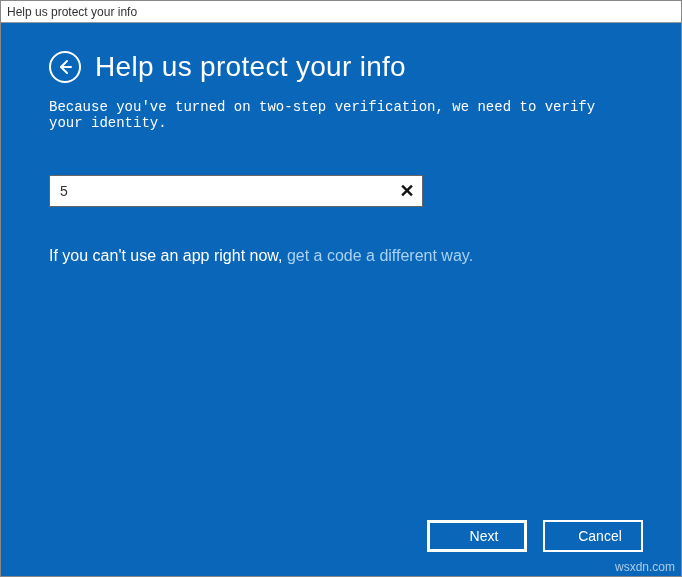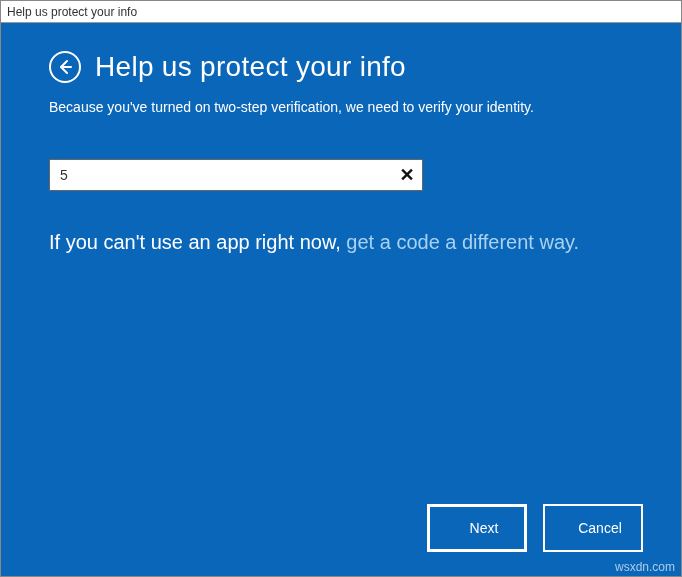--- a/index.html
+++ b/index.html
@@ -51,20 +51,21 @@
     .page-title {
       font-size: 28px;
       font-weight: 300;
       letter-spacing: 0.3px;
     }
     .subtitle {
       font-size: 14px;
       font-weight: 400;
       margin-left: 0px;
       margin-bottom: 44px;
+      font-family: Liberation Mono, monospace;
     }
     .field-label {
       font-size: 14px;
       margin-bottom: 12px;
     }
     .input-wrap {
       position: relative;
       width: 374px;
       margin-bottom: 40px;
     }
@@ -87,36 +88,36 @@
       height: 32px;
       display: flex;
       align-items: center;
       justify-content: center;
       cursor: pointer;
       font-size: 18px;
       font-weight: 700;
       color: #111;
     }
     .help-row {
-      font-size: 20px;
+      font-size: 16px;
     }
     .help-link {
       color: #a9d2f0;
       cursor: pointer;
     }
     .button-row {
       position: absolute;
       bottom: 24px;
       right: 38px;
       display: flex;
       gap: 16px;
     }
     .btn {
       min-width: 100px;
-      height: 48px;
+      height: 32px;
       background: #0a66b8;
       border: 2px solid #fff;
       color: #fff;
       font-size: 14px;
       font-family: inherit;
       cursor: pointer;
       display: flex;
       align-items: center;
       justify-content: center;
       padding-left: 14px;

